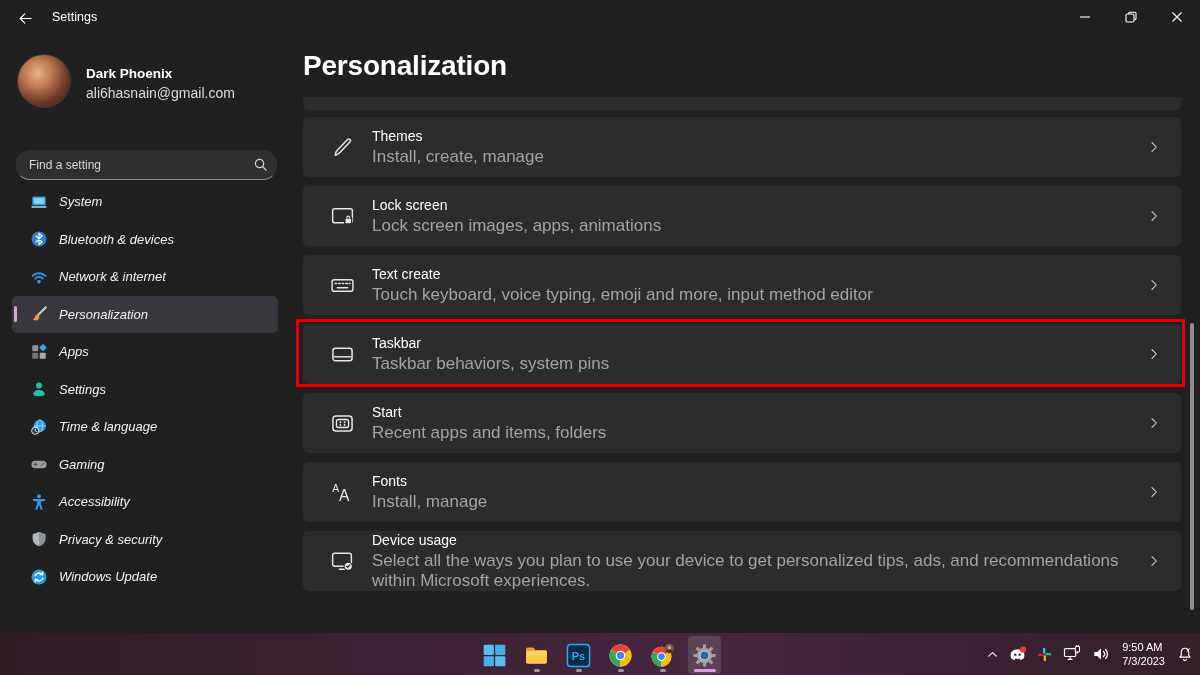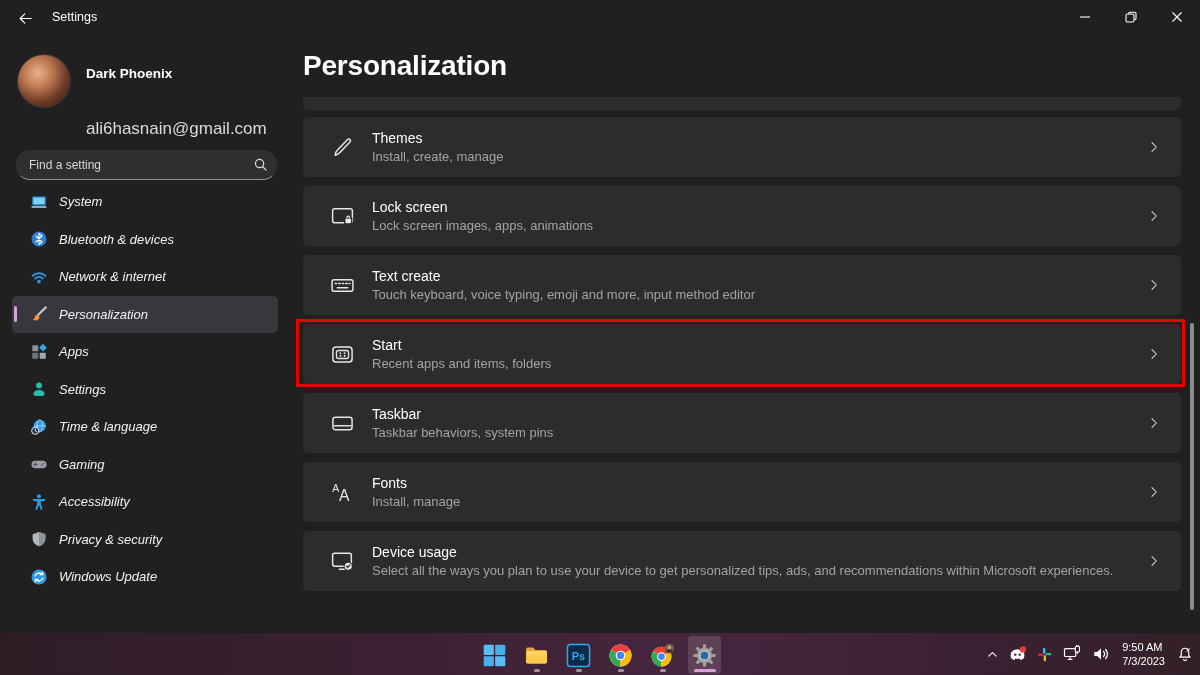--- a/index.html
+++ b/index.html
@@ -16,21 +16,21 @@
   .win-title { position:absolute; left:52px; top:10px; font-size:12.5px; color:#fff; }
   .win-controls { position:absolute; right:0; top:0; display:flex; height:34px; }
   .win-ctl { width:46px; height:34px; display:flex; align-items:center; justify-content:center; }
   
   .sidebar { position:absolute; left:0; top:34px; width:290px; bottom:42px; }
   .profile { position:absolute; left:17px; top:20px; height:56px; width:260px; }
   .avatar { position:absolute; left:0; top:0; width:54px; height:54px; border-radius:50%;
     background:radial-gradient(circle at 38% 35%, #e8b18a 0%, #c07a52 30%, #6e3a28 62%, #2a130d 100%);
     border:1px solid #3a3a3a; }
   .profile-name { position:absolute; left:69px; top:12px; font-size:13.5px; font-weight:bold; }
-  .profile-email { position:absolute; left:69px; top:31px; font-size:17px; color:#dcdcdc;margin-top:34px; }
+  .profile-email { position:absolute; left:69px; top:31px; font-size:14px; color:#dcdcdc; }
   .searchbox { position:absolute; left:16px; top:116px; width:261px; height:30px;
     background:#2f2f2f; border-radius:14px; border:1px solid #303030; border-bottom:1px solid #8f8f8f; }
   .searchbox input { position:absolute; left:0; top:0; width:100%; height:100%;
     background:transparent; border:none; outline:none; color:#e9e9e9; font-size:12px;
     padding:0 30px 0 12px; font-family:"Liberation Sans", sans-serif; }
   .searchbox input::placeholder { color:#d8d8d8; opacity:1; }
   .search-glyph { position:absolute; right:8px; top:6px; width:15px; height:15px; }
   .nav { position:absolute; left:0; top:149px; width:290px; }
   .nav-item { position:relative; display:flex; align-items:center; height:37.5px;
     margin:0 12px; padding-left:18px; border-radius:5px; cursor:pointer;font-style:italic; }
@@ -46,21 +46,21 @@
   .partial-card { position:absolute; left:0; top:63px; width:878px; height:13px;
     background:#2c2c2c; border-radius:0 0 6px 6px; }
   .cards { position:absolute; left:0; top:83px; width:878px; }
   .card { position:relative; width:878px; height:60px; margin-bottom:9px;
     background:#2c2c2c; border-radius:5px; display:flex; align-items:center;
     padding-left:27px; cursor:pointer; }
   .card-icon { width:25px; height:25px; flex:0 0 25px; display:flex; align-items:center; justify-content:center; }
   .card-icon svg { width:25px; height:25px; }
   .card-text { margin-left:17px; padding-right:60px; }
   .card-title { font-size:14px; color:#fff; }
-  .card-sub { font-size:13px; color:#a3a3a3; margin-top:3px; }
+  .card-sub { font-size:17px; color:#a3a3a3; margin-top:3px; }
   .chev { position:absolute; right:20px; top:50%; transform:translateY(-50%); width:14px; height:14px; }
   .chev svg { width:14px; height:14px; }
   .highlight-rect { position:absolute; left:-7px; top:285px; width:889px; height:68px;
     border:3px solid var(--hl,#e60000); pointer-events:none; z-index:5; }
   .scroll-thumb { position:absolute; right:6px; top:289px; width:4px; height:287px;
     background:#8c8c8c; border-radius:2px; }
   
   .taskbar { position:absolute; left:0; bottom:0; width:1200px; height:42px;
     background:linear-gradient(90deg,#2f1d26 0%,#3c2132 35%,#472640 58%,#3a2132 80%,#342029 100%); }
   .task-apps { position:absolute; left:478px; top:2px; height:40px; display:flex; gap:9px; align-items:center; }
@@ -283,46 +283,46 @@
             <div class="card-title">Text create</div>
             <div class="card-sub">Touch keyboard, voice typing, emoji and more, input method editor</div>
           </div>
           <span class="chev"><svg viewBox="0 0 24 24">
               <path d="M8.5 4.5 L16 12 L8.5 19.5" stroke="#d8d8d8" stroke-width="1.8" fill="none" stroke-linecap="round" stroke-linejoin="round"></path>
             </svg></span>
         </div>
         <div class="card">
           <span class="card-icon">
             <svg viewBox="0 0 24 24">
+              <rect x="2.8" y="6" width="18.4" height="12" rx="2.4" fill="none" stroke="#e8e8e8" stroke-width="1.4"></rect>
+              <path d="M3.4 14.2 h17.2" stroke="#e8e8e8" stroke-width="1.4"></path>
+            </svg>
+          </span>
+          <div class="card-text">
+            <div class="card-title">Taskbar</div>
+            <div class="card-sub">Taskbar behaviors, system pins</div>
+          </div>
+          <span class="chev"><svg viewBox="0 0 24 24">
+              <path d="M8.5 4.5 L16 12 L8.5 19.5" stroke="#d8d8d8" stroke-width="1.8" fill="none" stroke-linecap="round" stroke-linejoin="round"></path>
+            </svg></span>
+        </div>
+        <div class="card">
+          <span class="card-icon">
+            <svg viewBox="0 0 24 24">
               <rect x="2.8" y="4.8" width="18.4" height="14.4" rx="3" fill="none" stroke="#e8e8e8" stroke-width="1.4"></rect>
               <rect x="6.2" y="8.2" width="11.6" height="7.6" rx="1.8" fill="none" stroke="#e8e8e8" stroke-width="1.3"></rect>
               <circle cx="10" cy="10.8" r="0.9" fill="#e8e8e8"></circle>
               <circle cx="14" cy="10.8" r="0.9" fill="#e8e8e8"></circle>
               <circle cx="10" cy="13.4" r="0.9" fill="#e8e8e8"></circle>
               <circle cx="14" cy="13.4" r="0.9" fill="#e8e8e8"></circle>
             </svg>
           </span>
           <div class="card-text">
             <div class="card-title">Start</div>
             <div class="card-sub">Recent apps and items, folders</div>
-          </div>
-          <span class="chev"><svg viewBox="0 0 24 24">
-              <path d="M8.5 4.5 L16 12 L8.5 19.5" stroke="#d8d8d8" stroke-width="1.8" fill="none" stroke-linecap="round" stroke-linejoin="round"></path>
-            </svg></span>
-        </div>
-        <div class="card">
-          <span class="card-icon">
-            <svg viewBox="0 0 24 24">
-              <rect x="2.8" y="6" width="18.4" height="12" rx="2.4" fill="none" stroke="#e8e8e8" stroke-width="1.4"></rect>
-              <path d="M3.4 14.2 h17.2" stroke="#e8e8e8" stroke-width="1.4"></path>
-            </svg>
-          </span>
-          <div class="card-text">
-            <div class="card-title">Taskbar</div>
-            <div class="card-sub">Taskbar behaviors, system pins</div>
           </div>
           <span class="chev"><svg viewBox="0 0 24 24">
               <path d="M8.5 4.5 L16 12 L8.5 19.5" stroke="#d8d8d8" stroke-width="1.8" fill="none" stroke-linecap="round" stroke-linejoin="round"></path>
             </svg></span>
         </div>
         <div class="card">
           <span class="card-icon">
             <svg viewBox="0 0 24 24">
               <text x="2.2" y="11.5" font-size="10" fill="#e8e8e8" font-family="inherit">A</text>
               <text x="8.6" y="20" font-size="15" fill="#e8e8e8" font-family="inherit">A</text>

